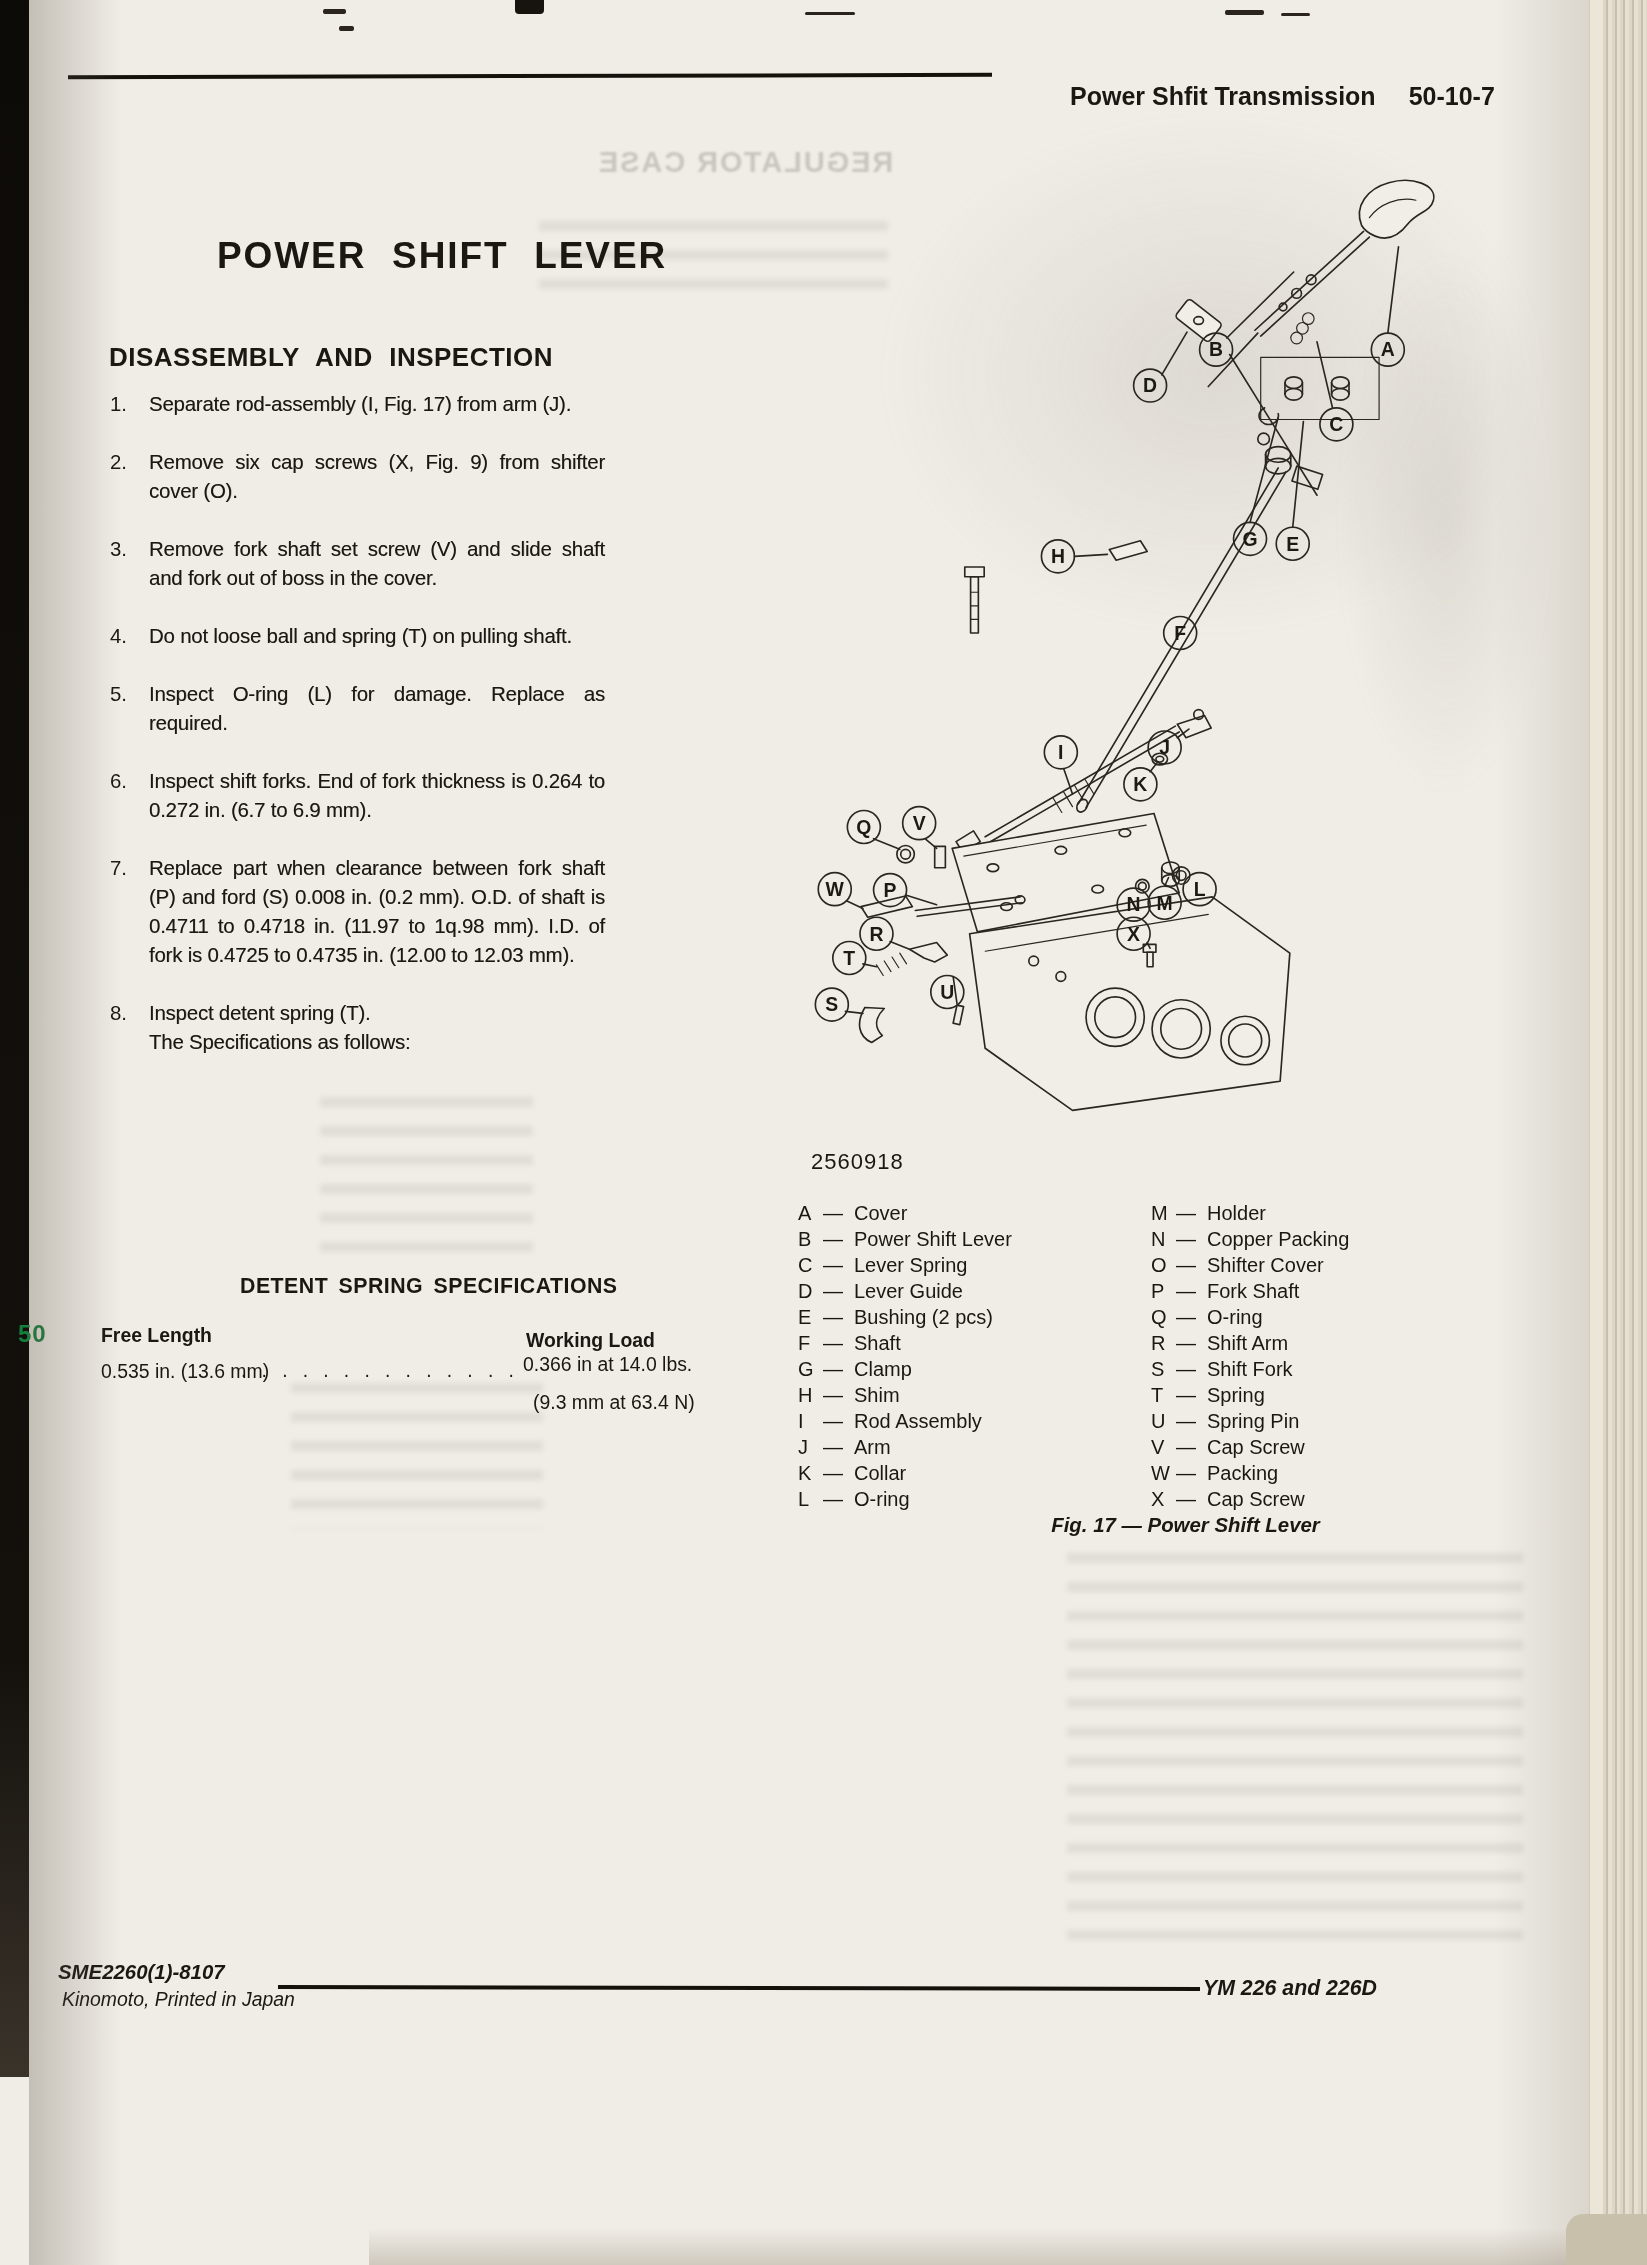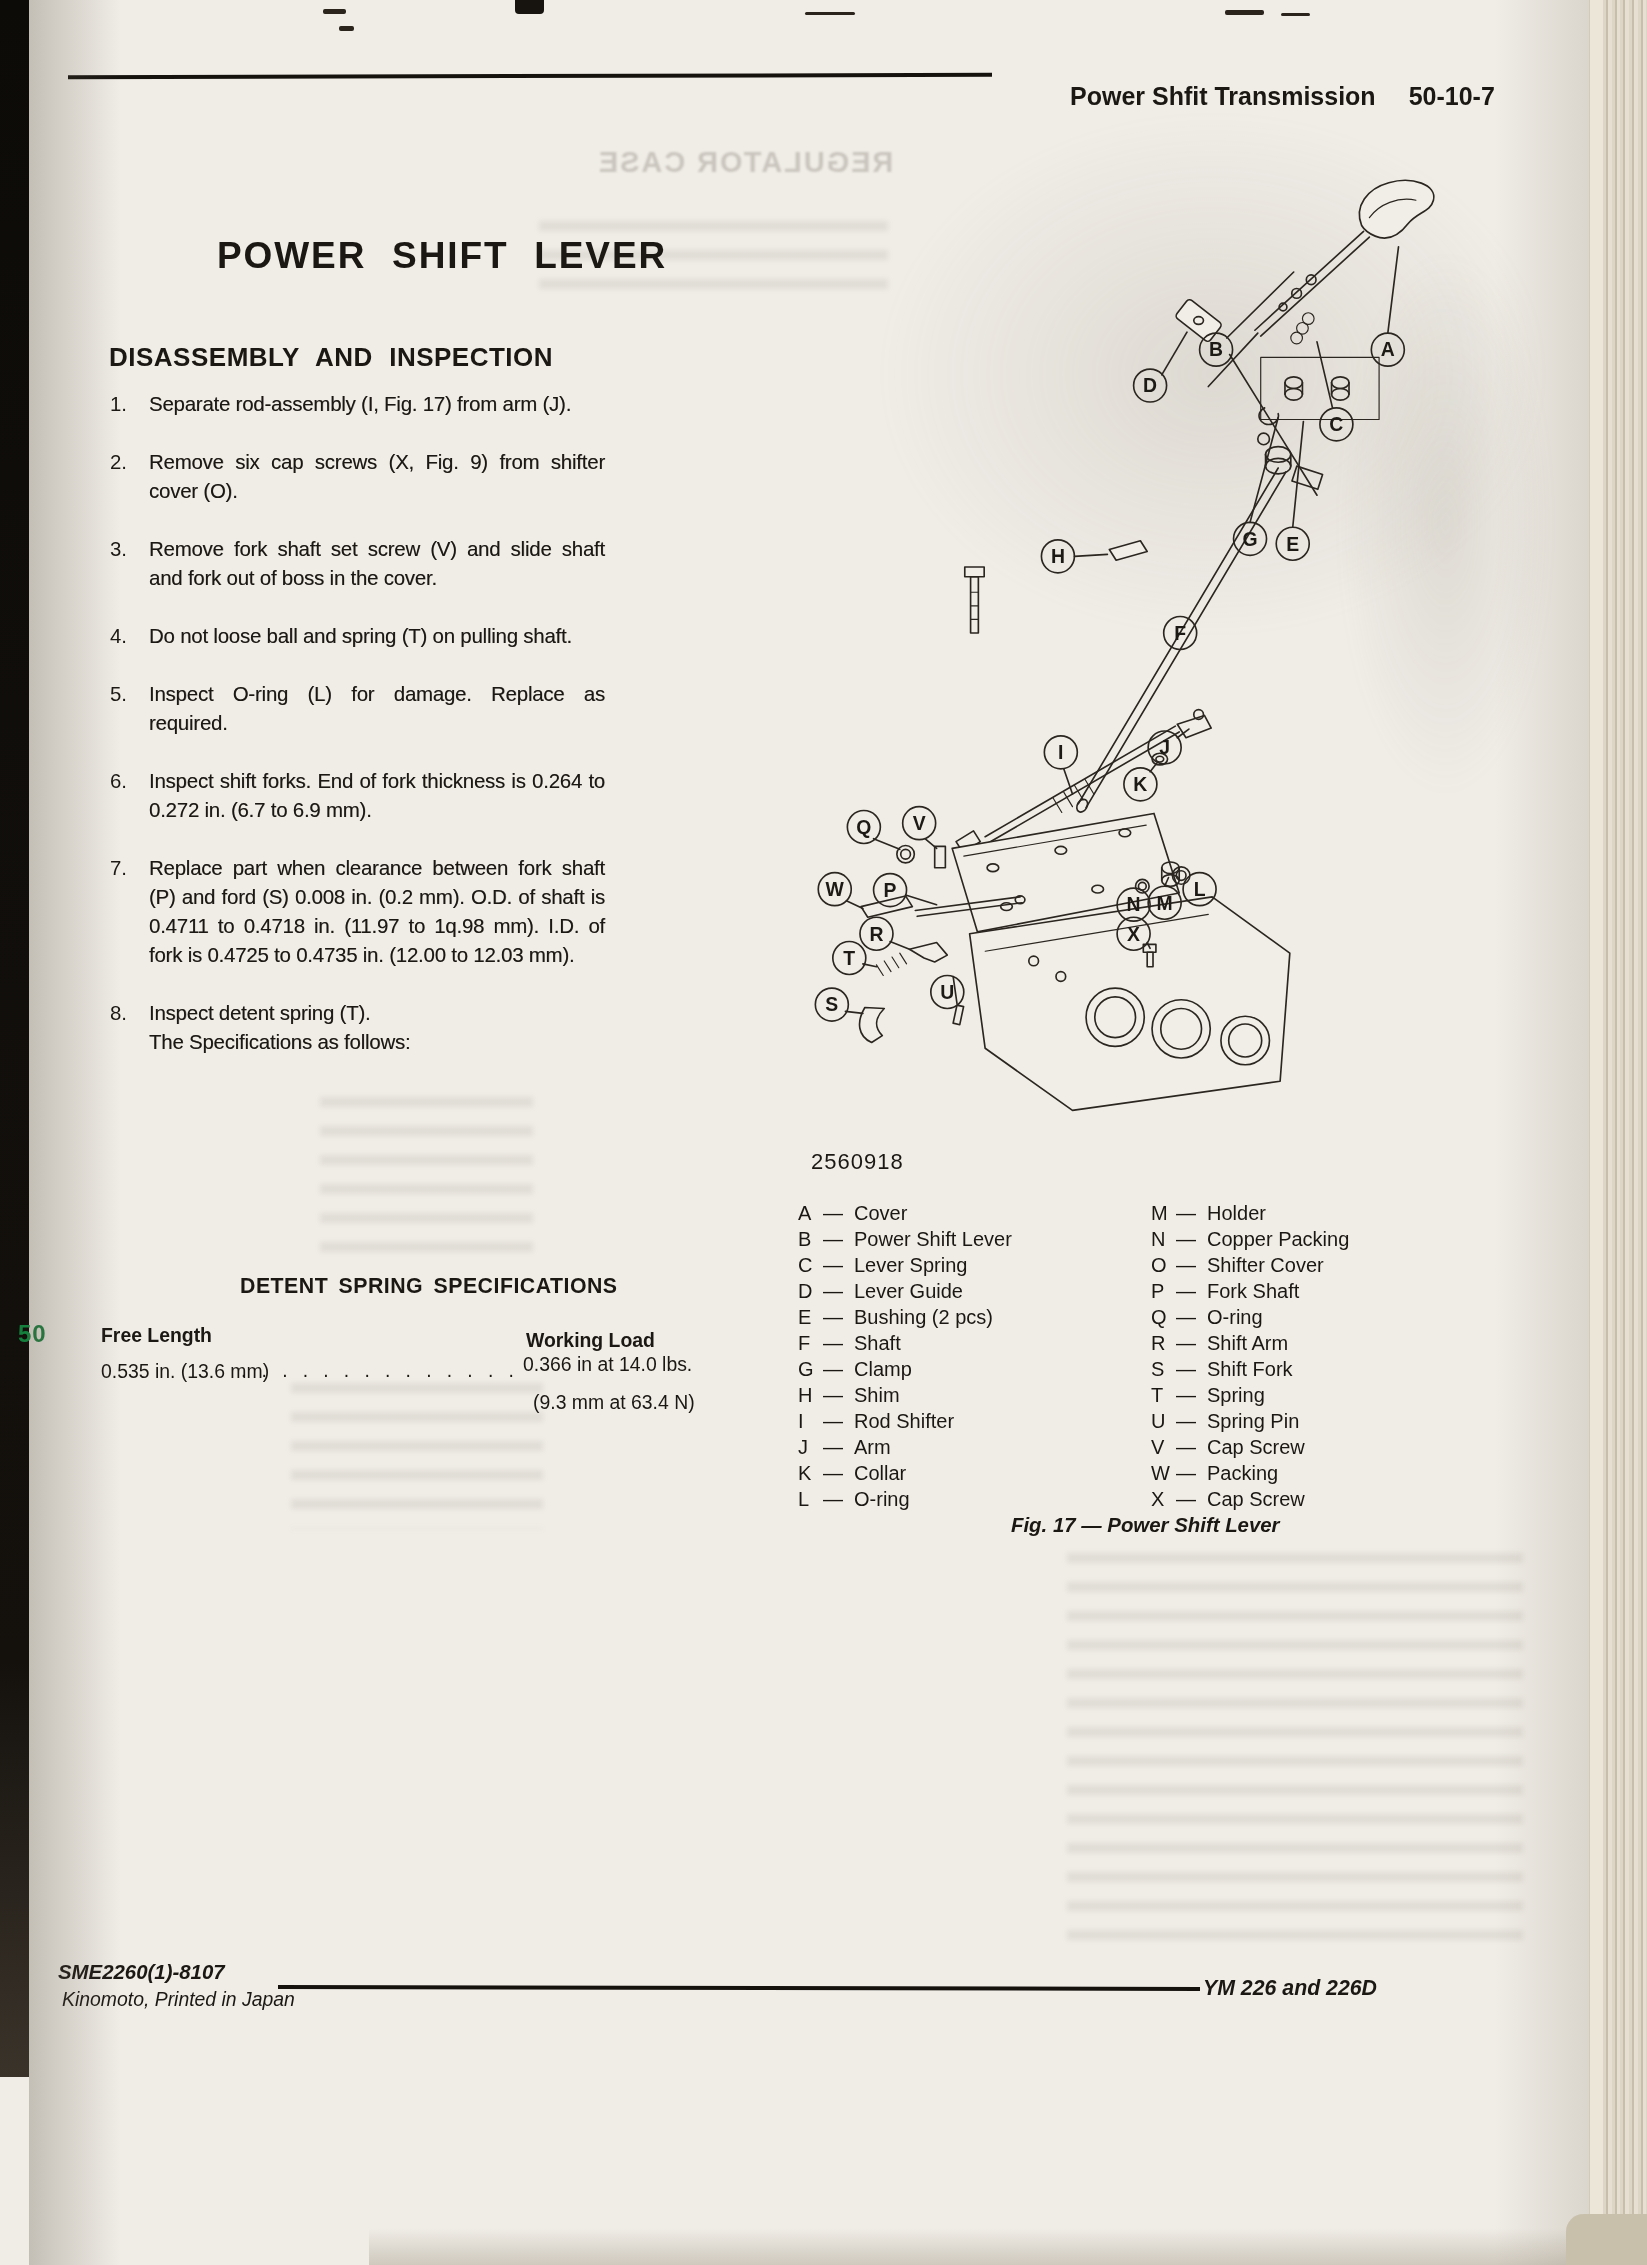--- a/index.html
+++ b/index.html
@@ -79,21 +79,21 @@
   .callout-circle{fill:#f1eee8;stroke:#1d1915;stroke-width:2;}
   .callout-letter{font-family:"Liberation Sans",sans-serif;font-size:20px;font-weight:bold;
     fill:#1d1915;stroke:none;text-anchor:middle;}
   .fig-number{left:811px;top:1149px;font-size:22px;letter-spacing:1px;}
   .legend{font-size:20px;}
   .legend-left{left:798px;top:1202px;}
   .legend-right{left:1151px;top:1202px;}
   .legend-entry{display:flex;height:26px;align-items:baseline;}
   .legend-letter{width:25px;flex-shrink:0;}
   .legend-dash{width:31px;flex-shrink:0;}
-  .fig-caption{left:1011px;top:1514px;width:349px;font-size:20.4px;font-weight:bold;font-style:italic;}
+  .fig-caption{left:1011px;top:1514px;width:349px;text-align:center;font-size:20.4px;font-weight:bold;font-style:italic;}
   
   .footer-rule{left:278px;top:1986px;width:922px;height:3.9px;background:#15120e;transform:rotate(0.12deg);}
   .footer-doc{left:58px;top:1961px;font-size:20.4px;font-style:italic;font-weight:bold;}
   .footer-printer{left:62px;top:1988px;font-size:19.4px;font-style:italic;}
   .footer-model{left:1203px;top:1976px;font-size:21.3px;font-style:italic;font-weight:bold;}
 </style>
 </head>
 <body>
 
 <div class="page">
@@ -455,21 +455,21 @@
 
       <div class="legend-entry">
         <span class="legend-letter">H</span>
         <span class="legend-dash">—</span>
         <span>Shim</span>
       </div>
 
       <div class="legend-entry">
         <span class="legend-letter">I</span>
         <span class="legend-dash">—</span>
-        <span>Rod Shifter</span>
+        <span>Rod Assembly</span>
       </div>
 
       <div class="legend-entry">
         <span class="legend-letter">J</span>
         <span class="legend-dash">—</span>
         <span>Arm</span>
       </div>
 
       <div class="legend-entry">
         <span class="legend-letter">K</span>

